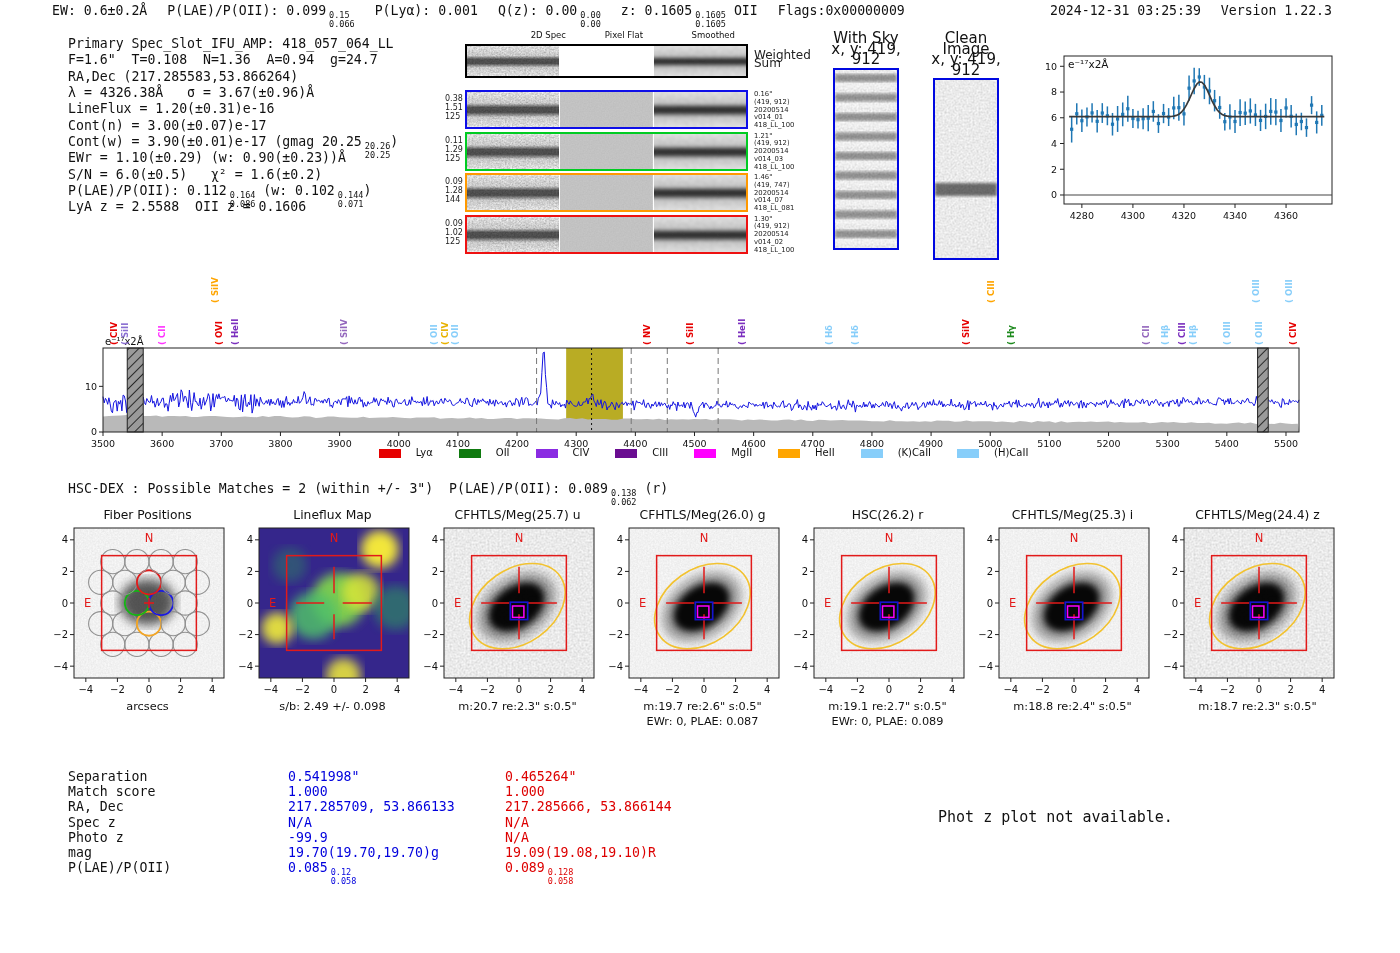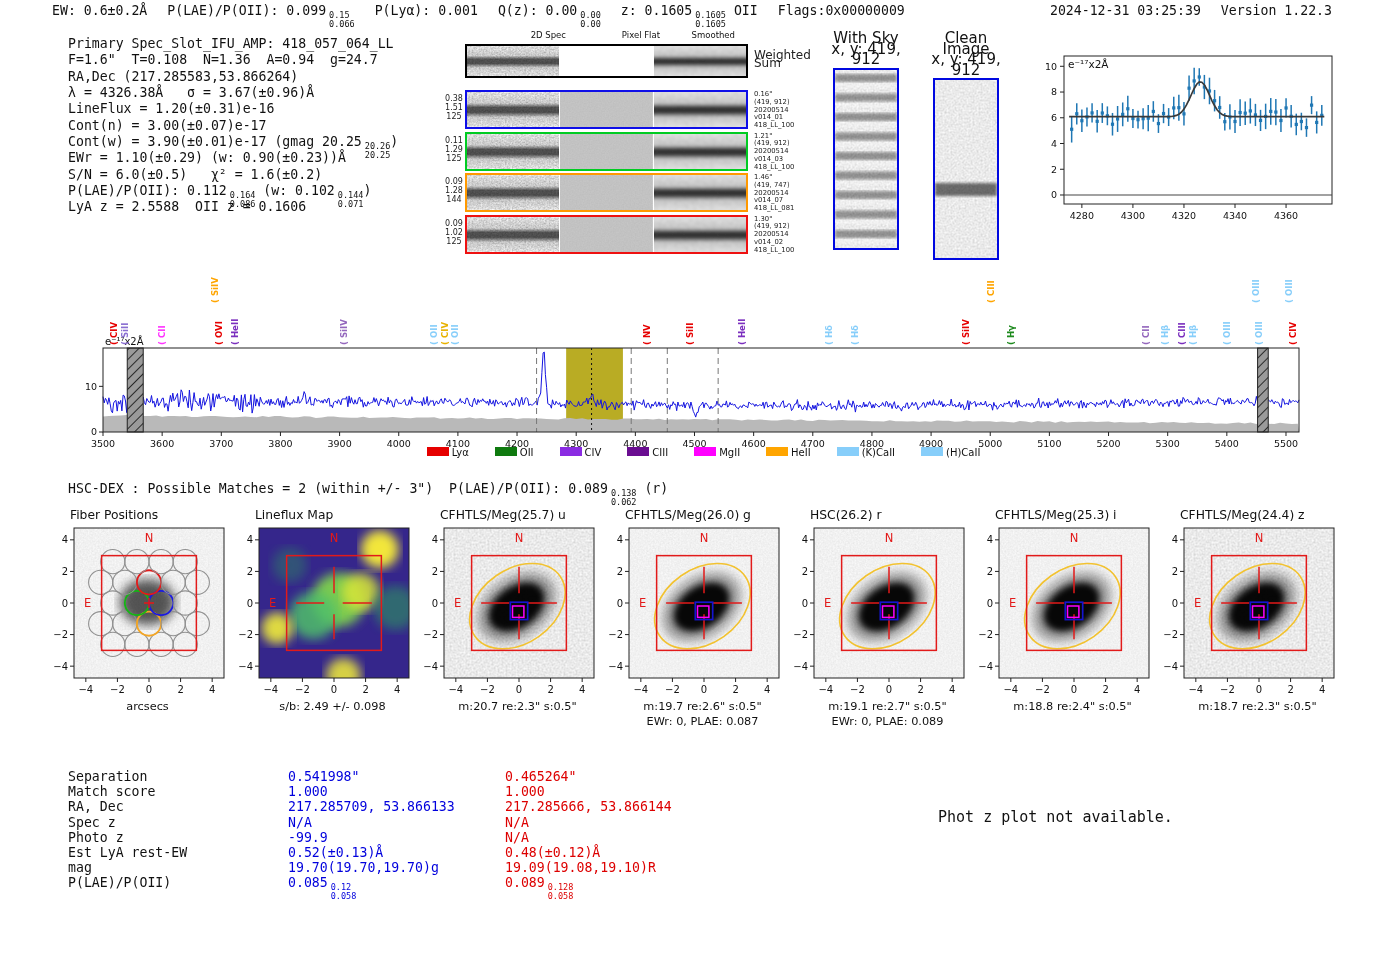--- a/index.html
+++ b/index.html
@@ -15,36 +15,36 @@
          vertical-align:-3px;margin-left:3px;text-align:left}
   
   #info{left:68px;top:36px;font-size:13.2px;line-height:16.35px}
   #info .pre{height:16.35px}
   
   #s2d{left:445px;top:30px;width:440px;height:230px;font-size:8px}
   .s2d-title{position:absolute;top:0;width:100px;text-align:right;font-size:8.5px}
   .s2d-row{position:absolute;left:20px;width:283px;display:flex;gap:1px;background:#fff;box-sizing:border-box}
   .s2d-cell{flex:1;position:relative;overflow:hidden}
   .s2d-cell svg{position:absolute;inset:0}
-  .s2d-left{position:absolute;width:18px;text-align:center;font-size:8px;line-height:9px;color:#222}
+  .s2d-left{position:absolute;width:18px;text-align:left;font-size:8px;line-height:9px;color:#222}
   .s2d-right{position:absolute;left:309px;font-size:6.8px;line-height:7.8px;color:#222;white-space:pre}
   
   .skyp{width:92px;text-align:center;font-size:15px;line-height:10.5px}
   .skybox{margin:3px auto 0;width:62px;height:178px;border:2px solid #0008e0;position:relative;overflow:hidden}
   .skybox svg{position:absolute;inset:0}
   
   #legend{left:86px;top:447px;width:1235px;display:flex;justify-content:center;gap:26px;font-size:10px;align-items:center}
-  .leg-item{display:flex;align-items:flex-start;gap:3px}
+  .leg-item{display:flex;align-items:flex-end;gap:15px}
   .leg-sw{width:22px;height:9px;display:inline-block}
   
   #hscline{left:68px;top:481px;font-size:13.2px}
   
   #cutrow{left:40px;top:508px;display:flex}
   .cpanel{width:185px;position:relative}
-  .ctitle{width:185px;padding-left:30px;box-sizing:border-box;font-size:12.3px;height:18px}
+  .ctitle{width:185px;padding-left:30px;box-sizing:border-box;text-align:center;font-size:12.3px;height:18px}
   .csub{width:185px;padding-left:30px;box-sizing:border-box;text-align:center;font-size:11.3px;line-height:14.5px}
   
   #mtable{left:68px;top:769px;font-size:13.2px;line-height:15.2px}
   .mrow{display:flex}
   .mlab{width:220px;color:#111}
   .mblue{width:217px;color:#0000dd}
   .mred{width:240px;color:#dd0000}
   .mblue .stack,.mred .stack{font-size:8.5px;line-height:8.6px}
   #photz{left:938px;top:808px;font-size:15px}
   svg text{font-family:"DejaVu Sans",sans-serif}
@@ -140,21 +140,21 @@
   <div class="pre">Cont(n) = 3.00(±0.07)e-17</div>
   <div class="pre"><span>Cont(w) = 3.90(±0.01)e-17 (gmag 20.25</span><span class="stack"><span>20.26</span><span>20.25</span></span><span>)</span></div>
   <div class="pre">EWr = 1.10(±0.29) (w: 0.90(±0.23))Å</div>
   <div class="pre">S/N = 6.0(±0.5)   χ² = 1.6(±0.2)</div>
   <div class="pre"><span>P(LAE)/P(OII): 0.112</span><span class="stack"><span>0.164</span><span>0.086</span></span> <span>(w: 0.102</span><span class="stack"><span>0.144</span><span>0.071</span></span><span>)</span></div>
   <div class="pre">LyA z = 2.5588  OII z = 0.1606</div>
 </div>
 
 <div id="s2d" class="abs">
   <div class="s2d-title" style="left:21px">2D Spec</div>
-  <div class="s2d-title" style="left:115px">Pixel Flat</div>
+  <div class="s2d-title" style="left:98px">Pixel Flat</div>
   <div class="s2d-title" style="left:190px">Smoothed</div>
   <div id="s2d-rows">
       <div class="s2d-row" style="top: 14px; height: 34px; border: 2px solid rgb(0, 0, 0);">
         <div class="s2d-cell">
           <svg width="100%" height="100%" preserveAspectRatio="none" viewBox="0 0 96 34">
             <rect x="0" y="0" width="96" height="34" filter="url(#nzDark)"></rect>
             <rect x="0" y="0" width="96" height="34" fill="url(#bandG)" opacity="0.8"></rect>
           </svg>
         </div>
         <div class="s2d-cell">
@@ -944,25 +944,20 @@
       <div class="mlab pre">Spec z</div>
       <div class="mblue pre">N/A</div>
       <div class="mred pre">N/A</div>
     </div>
     <div class="mrow">
       <div class="mlab pre">Photo z</div>
       <div class="mblue pre">-99.9</div>
       <div class="mred pre">N/A</div>
     </div>
     <div class="mrow">
-      <div class="mlab pre">Est LyA rest-EW</div>
-      <div class="mblue pre">0.52(±0.13)Å</div>
-      <div class="mred pre">0.48(±0.12)Å</div>
-    </div>
-    <div class="mrow">
       <div class="mlab pre">mag</div>
       <div class="mblue pre">19.70(19.70,19.70)g</div>
       <div class="mred pre">19.09(19.08,19.10)R</div>
     </div>
     <div class="mrow">
       <div class="mlab pre">P(LAE)/P(OII)</div>
       <div class="mblue pre"><span>0.085</span><span class="stack"><span>0.12</span><span>0.058</span></span></div>
       <div class="mred pre"><span>0.089</span><span class="stack"><span>0.128</span><span>0.058</span></span></div>
     </div>
   </div>

